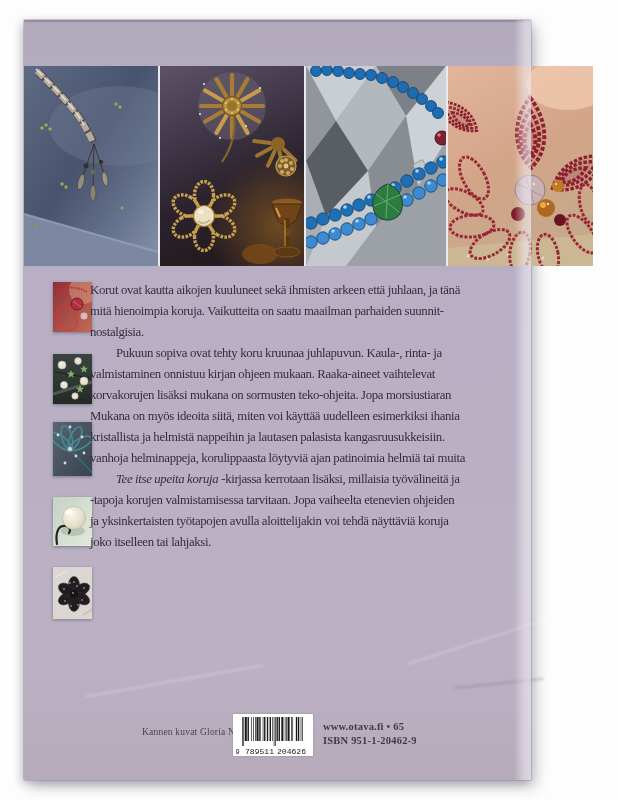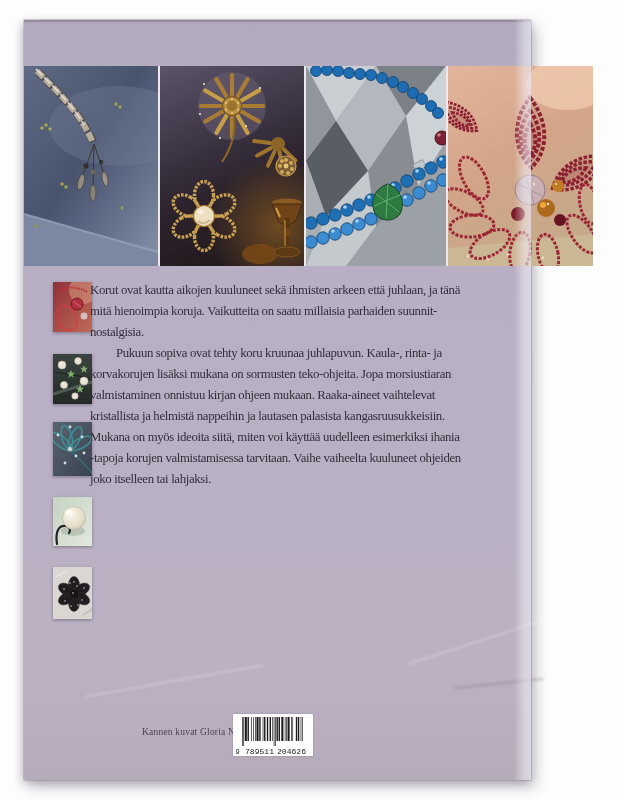--- a/index.html
+++ b/index.html
@@ -440,28 +440,31 @@
               <circle cx="-4" cy="-11" r=".7"></circle>
           </g>
           <circle r="4" fill="#171215"></circle>
           <circle cx="-1" cy="-1" r=".8" fill="#d8d8d8"></circle>
         </g>
       </svg>
     </div>
 
     <div class="blurb">
       <div class="line"><span>Korut ovat kautta aikojen kuuluneet sekä ihmisten arkeen että juhlaan, ja tänä</span></div>
-      <div class="line"><span>mitä hienoimpia koruja. Vaikutteita on saatu millaisia parhaiden suunnit-</span></div>
+      <div class="line"><span>mitä hienoimpia koruja. Vaikutteita on saatu maailman parhaiden suunnit-</span></div>
       <div class="line"><span>nostalgisia.</span></div>
       <div class="line ind"><span>Pukuun sopiva ovat tehty koru kruunaa juhlapuvun. Kaula-, rinta- ja</span></div>
+      <div class="line"><span>valmistaminen onnistuu kirjan ohjeen mukaan. Raaka-aineet vaihtelevat</span></div>
       <div class="line"><span>korvakorujen lisäksi mukana on sormusten teko-ohjeita. Jopa morsiustiaran</span></div>
-      <div class="line"><span>valmistaminen onnistuu kirjan ohjeen mukaan. Raaka-aineet vaihtelevat</span></div>
+      <div class="line"><span>Mukana on myös ideoita siitä, miten voi käyttää uudelleen esimerkiksi ihania</span></div>
       <div class="line"><span>kristallista ja helmistä nappeihin ja lautasen palasista kangasruusukkeisiin.</span></div>
-      <div class="line"><span>Mukana on myös ideoita siitä, miten voi käyttää uudelleen esimerkiksi ihania</span></div>
-      <div class="line"><span>-tapoja korujen valmistamisessa tarvitaan. Vaihe vaiheelta kuuluneet ohjeiden</span></div>
+      <div class="line"><span>vanhoja helminappeja, korulippaasta löytyviä ajan patinoimia helmiä tai muita</span></div>
+      <div class="line ind"><span class="t">Tee itse upeita koruja</span><span> -kirjassa kerrotaan lisäksi, millaisia työvälineitä ja</span></div>
+      <div class="line"><span>-tapoja korujen valmistamisessa tarvitaan. Jopa vaiheelta etenevien ohjeiden</span></div>
+      <div class="line"><span>ja yksinkertaisten työtapojen avulla aloittelijakin voi tehdä näyttäviä koruja</span></div>
       <div class="line"><span>joko itselleen tai lahjaksi.</span></div>
     </div>
 
     <div class="credit">Kannen kuvat Gloria Nicol</div>
 
     <div class="barcode-box">
       <svg id="bars" viewBox="0 0 80 42" width="80" height="42">
           <rect x="9.00" y="3" width="0.69" height="29" fill="#181818"></rect>
           <rect x="10.38" y="3" width="0.69" height="29" fill="#181818"></rect>
           <rect x="11.76" y="3" width="2.07" height="24" fill="#181818"></rect>
@@ -489,19 +492,23 @@
           <rect x="62.82" y="3" width="1.38" height="24" fill="#181818"></rect>
           <rect x="64.89" y="3" width="1.38" height="24" fill="#181818"></rect>
           <rect x="67.65" y="3" width="0.69" height="24" fill="#181818"></rect>
           <rect x="69.03" y="3" width="0.69" height="24" fill="#181818"></rect>
           <text x="2.5" y="39.5" font-size="7" font-family="&quot;Liberation Mono&quot;, monospace" fill="#1a1a1a">9</text>
           <text x="12" y="39.5" font-size="7" font-family="&quot;Liberation Mono&quot;, monospace" fill="#1a1a1a" textLength="29" lengthAdjust="spacingAndGlyphs">789511</text>
           <text x="44" y="39.5" font-size="7" font-family="&quot;Liberation Mono&quot;, monospace" fill="#1a1a1a" textLength="29" lengthAdjust="spacingAndGlyphs">204626</text>
         </svg>
     </div>
 
+    <div class="pub-info">
+      <div>www.otava.fi • 65</div>
+      <div>ISBN 951-1-20462-9</div>
+    </div>
 
     <div class="scuff s1"></div>
     <div class="scuff s2"></div>
     <div class="scuff s3"></div>
     <div class="fore-edge"></div>
   </div>
 </div>
 
 </body></html>

